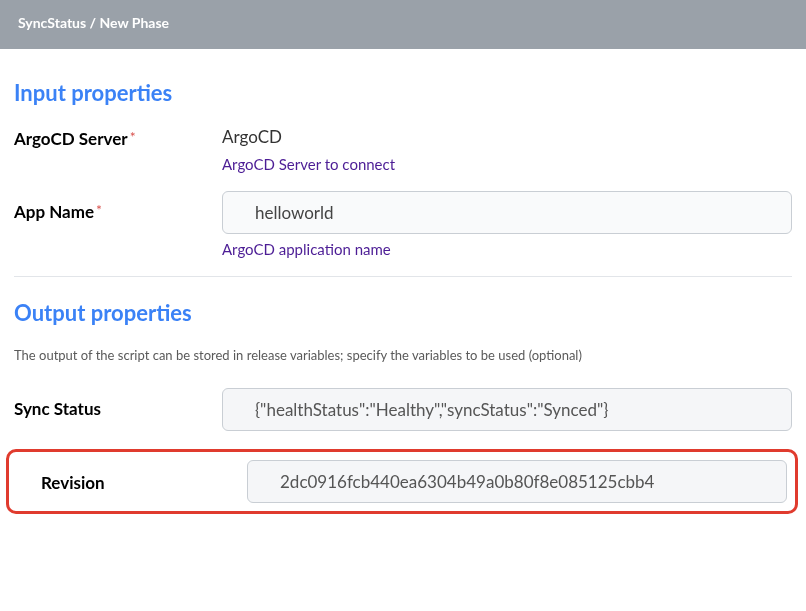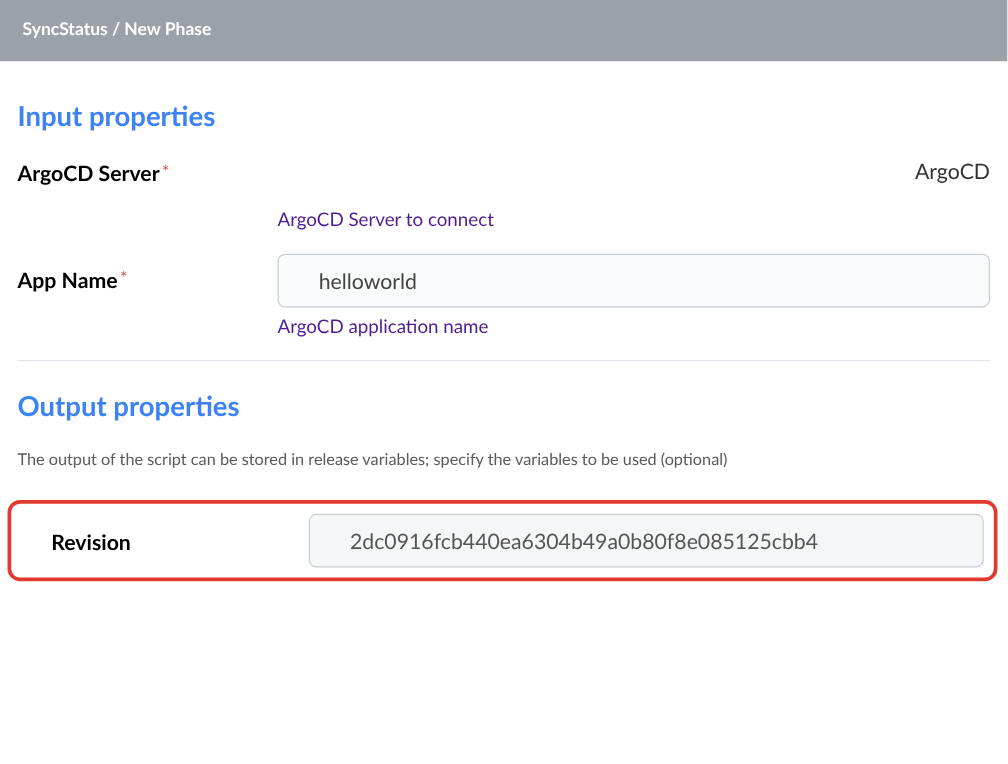--- a/index.html
+++ b/index.html
@@ -64,22 +64,21 @@
     font-size: 14px;
     margin-left: 2px;
     vertical-align: top;
   }
   .form-value-col {
     flex: 1;
   }
   .static-value {
     font-size: 17px;
     color: #333;
-    margin-bottom: 20px;
-    text-align: right;
+    margin-bottom: 8px;
   }
   .help-text {
     font-size: 15px;
     color: #4c1d95;
     margin-top: 6px;
   }
   .text-input, .readonly-input {
     width: 100%;
     font-size: 17px;
     padding: 10px 32px;
@@ -144,20 +143,28 @@
       <input type="text" class="text-input" value="helloworld" style="">
       <div class="help-text">ArgoCD application name</div>
     </div>
   </div>
 
   <hr class="divider">
 
   <div class="section-title">Output properties</div>
   <div class="section-subtext">The output of the script can be stored in release variables; specify the variables to be used (optional)</div>
 
+  <div class="form-row row-readonly">
+    <div class="form-label-col">
+      <span class="form-label">Sync Status</span>
+    </div>
+    <div class="form-value-col">
+      <input type="text" class="readonly-input" readonly="" value="{&quot;healthStatus&quot;:&quot;Healthy&quot;,&quot;syncStatus&quot;:&quot;Synced&quot;}" style="">
+    </div>
+  </div>
 
   <div class="highlight-box">
     <div class="form-label-col">
       <span class="form-label">Revision</span>
     </div>
     <div class="form-value-col">
       <input type="text" class="readonly-input" readonly="" value="2dc0916fcb440ea6304b49a0b80f8e085125cbb4" style="">
     </div>
   </div>
 

